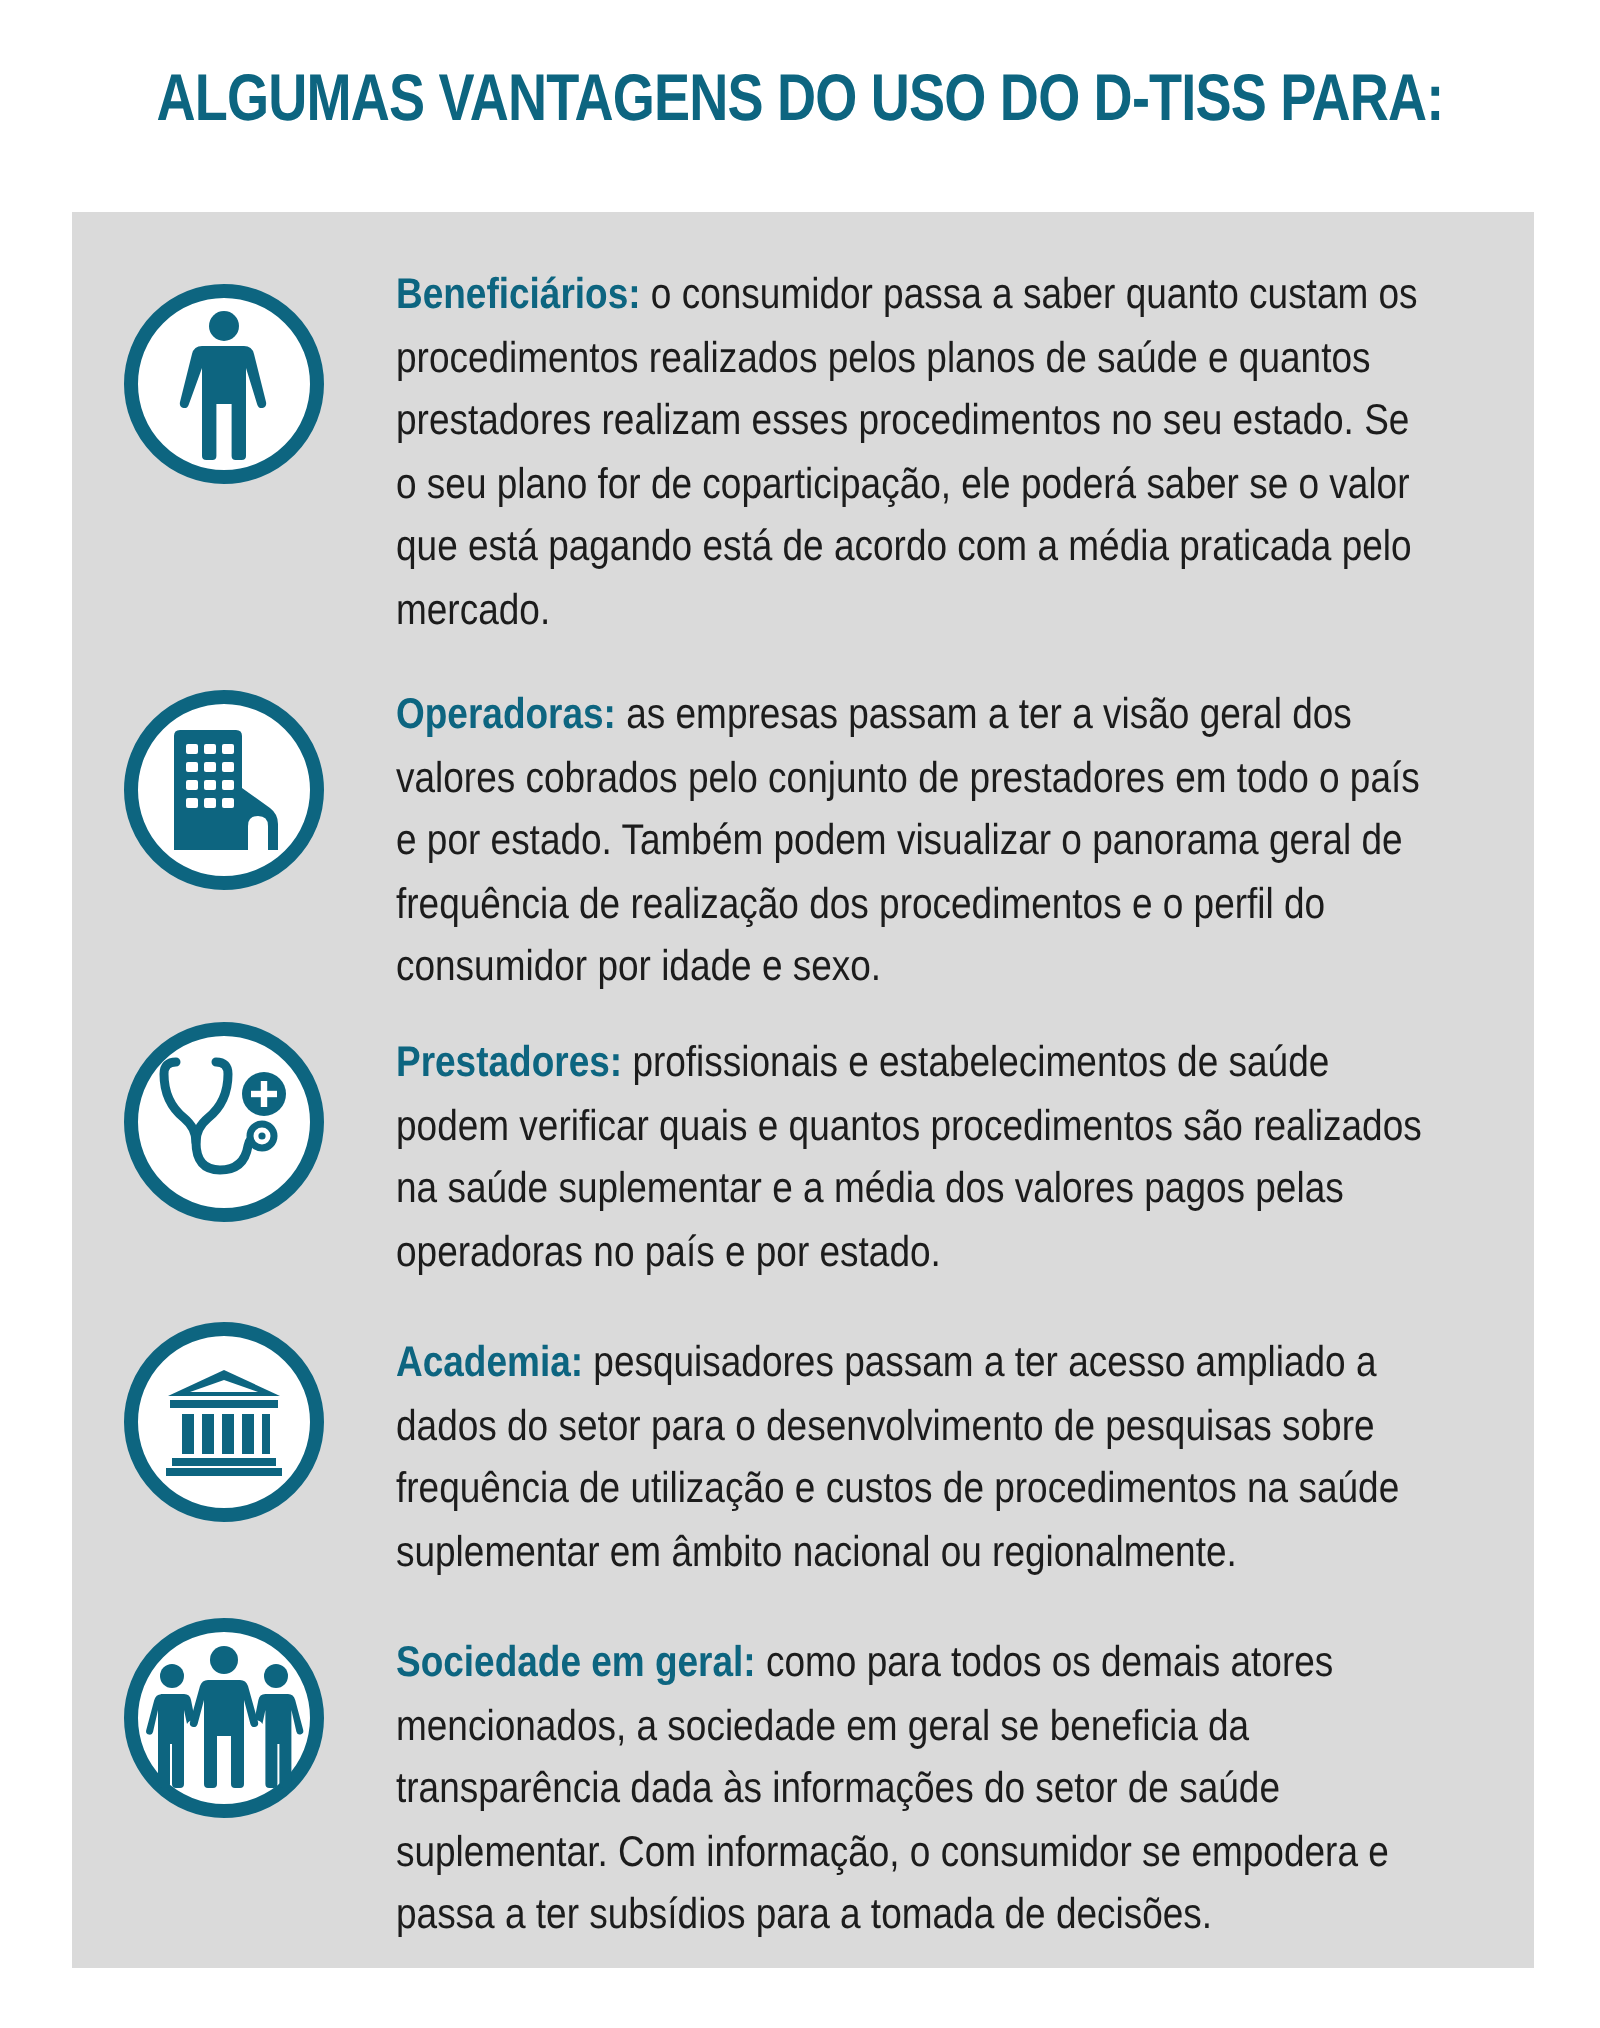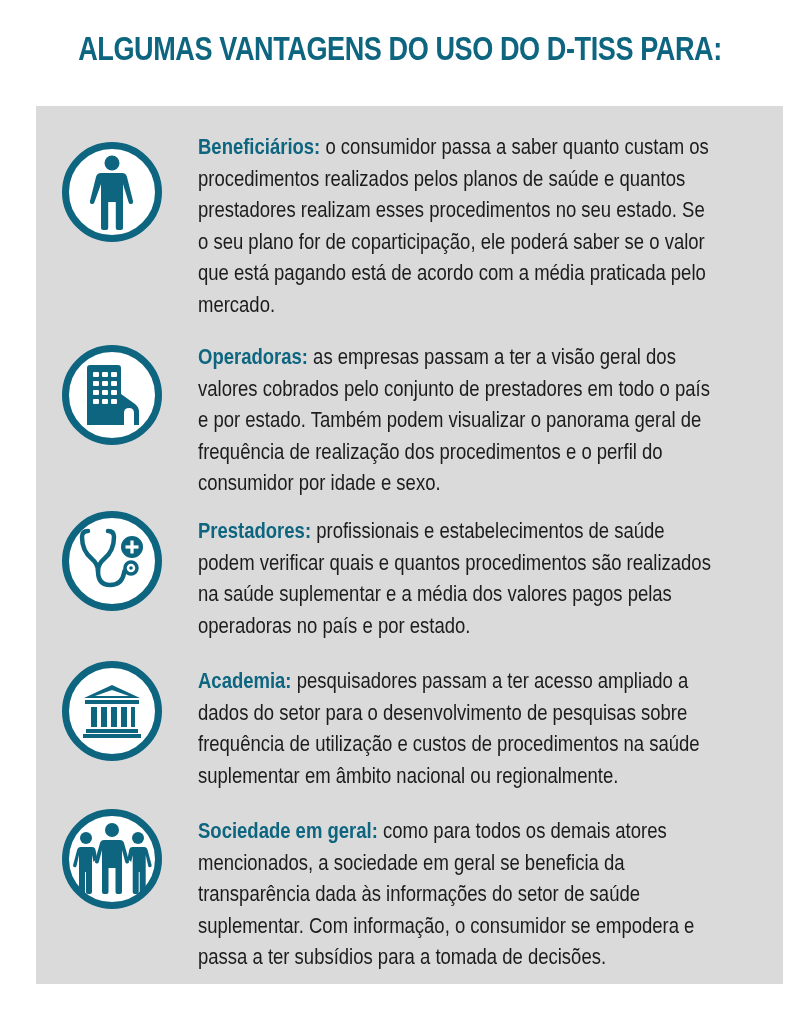--- a/index.html
+++ b/index.html
@@ -9,21 +9,20 @@
   }
   .title {
     position: absolute; left: 0; top: 30px; width: 800px; text-align: center;
     font-family: "Liberation Sans", sans-serif; font-weight: bold;
     font-size: 33px; color: #0d6580; letter-spacing: -0.5px;
     transform: scaleX(0.82); transform-origin: center;
   }
   .panel {
     position: absolute; left: 36px; top: 106px; width: 731px; height: 878px;
     background: #dadada;
-    padding-left: 16px;
   }
   .item { position: absolute; left: 0; width: 731px; }
   .icon {
     position: absolute; left: 26px; width: 100px; height: 100px;
     border-radius: 50%; background: #ffffff; border: 7px solid #0d6580;
     box-sizing: border-box; display: flex; align-items: center; justify-content: center;
   }
   .icon svg { display: block; }
   .text {
     position: absolute; left: 162px; width: 600px;

